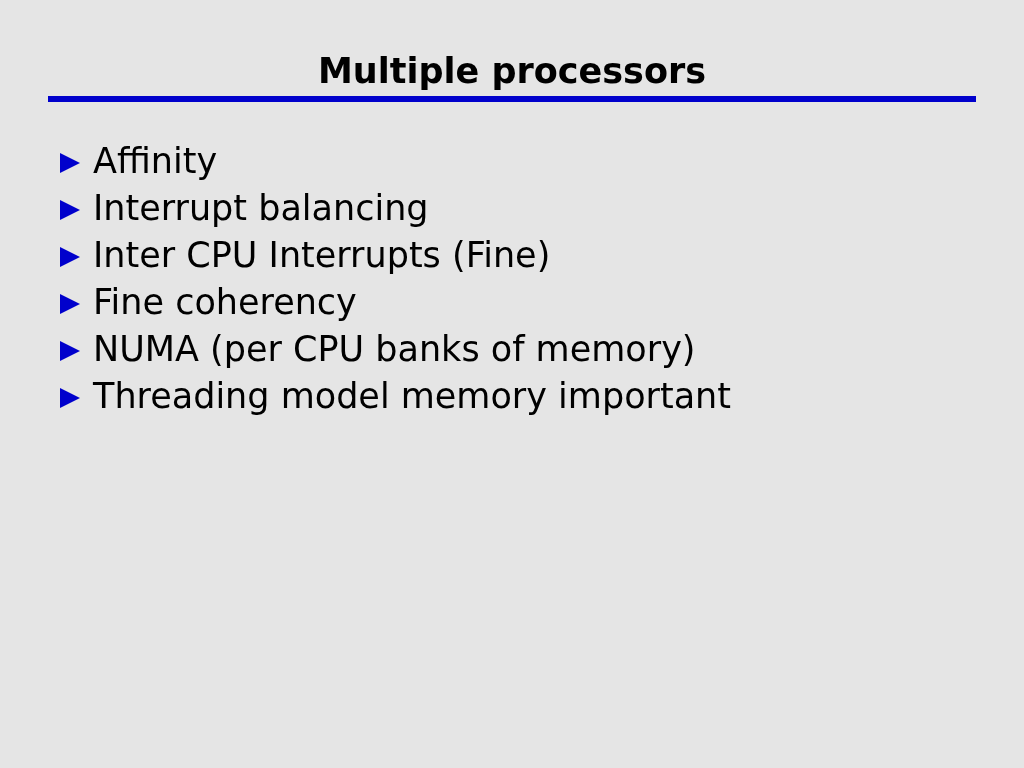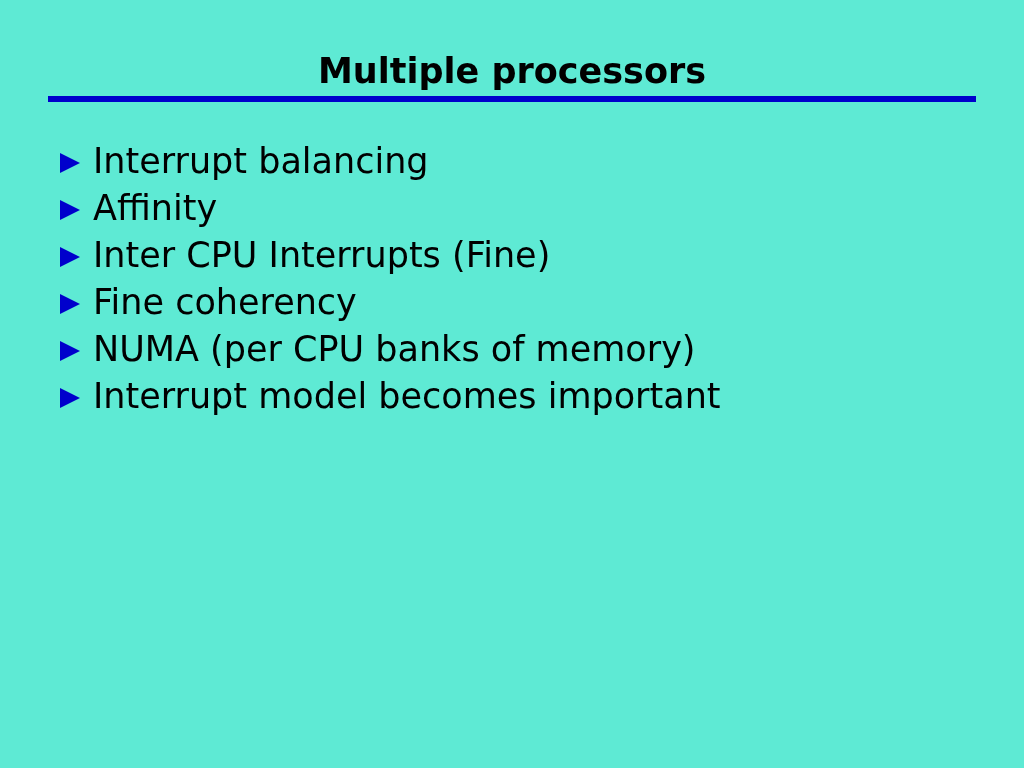--- a/index.html
+++ b/index.html
@@ -11,21 +11,21 @@
     height: 768px;
     background: #ffffff;
     font-family: "DejaVu Sans", sans-serif;
     overflow: hidden;
   }
 
   .slide {
     position: relative;
     width: 1024px;
     height: 768px;
-    background: #5eead4;
+    background: #e5e5e5;
   }
 
   .slide-title {
     position: absolute;
     top: 50px;
     left: 0;
     width: 1024px;
     text-align: center;
     font-family: "DejaVu Sans", sans-serif;
     font-size: 35px;
@@ -98,44 +98,44 @@
 <div class="slide">
 
   <div class="slide-title">Multiple processors</div>
 
   <div class="title-rule"></div>
 
   <ul class="bullet-list">
 
     <li class="bullet-item">
       <span class="bullet-marker"></span>
-      <span class="bullet-text">Interrupt balancing</span>
+      <span class="bullet-text">Affinity</span>
     </li>
 
     <li class="bullet-item">
       <span class="bullet-marker"></span>
-      <span class="bullet-text">Affinity</span>
+      <span class="bullet-text">Interrupt balancing</span>
     </li>
 
     <li class="bullet-item">
       <span class="bullet-marker"></span>
       <span class="bullet-text">Inter CPU Interrupts (Fine)</span>
     </li>
 
     <li class="bullet-item">
       <span class="bullet-marker"></span>
       <span class="bullet-text">Fine coherency</span>
     </li>
 
     <li class="bullet-item">
       <span class="bullet-marker"></span>
       <span class="bullet-text">NUMA (per CPU banks of memory)</span>
     </li>
 
 
     <li class="bullet-item">
       <span class="bullet-marker"></span>
-      <span class="bullet-text">Interrupt model becomes important</span>
+      <span class="bullet-text">Threading model memory important</span>
     </li>
 
   </ul>
 
 </div>
 
 </body></html>

